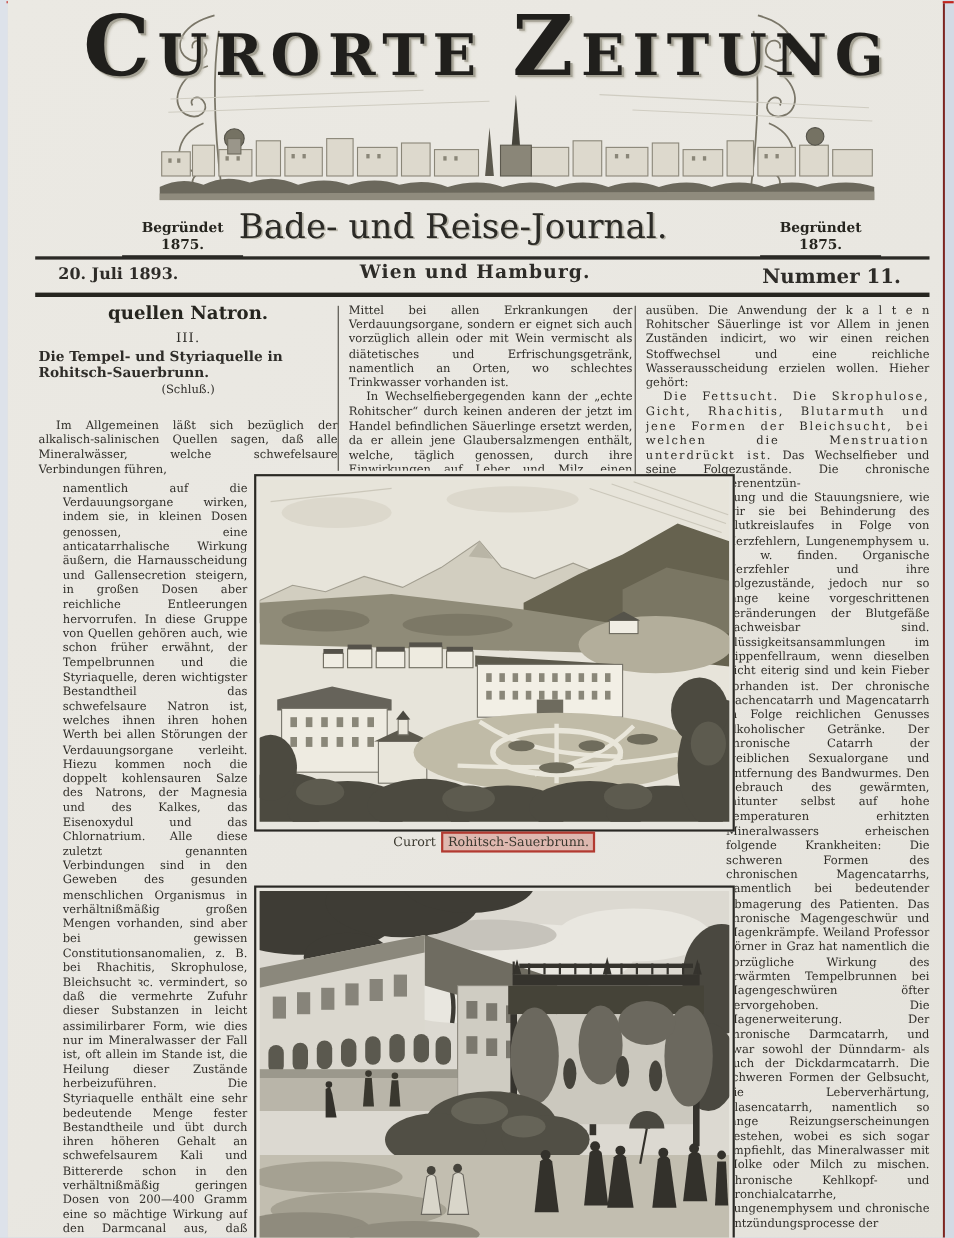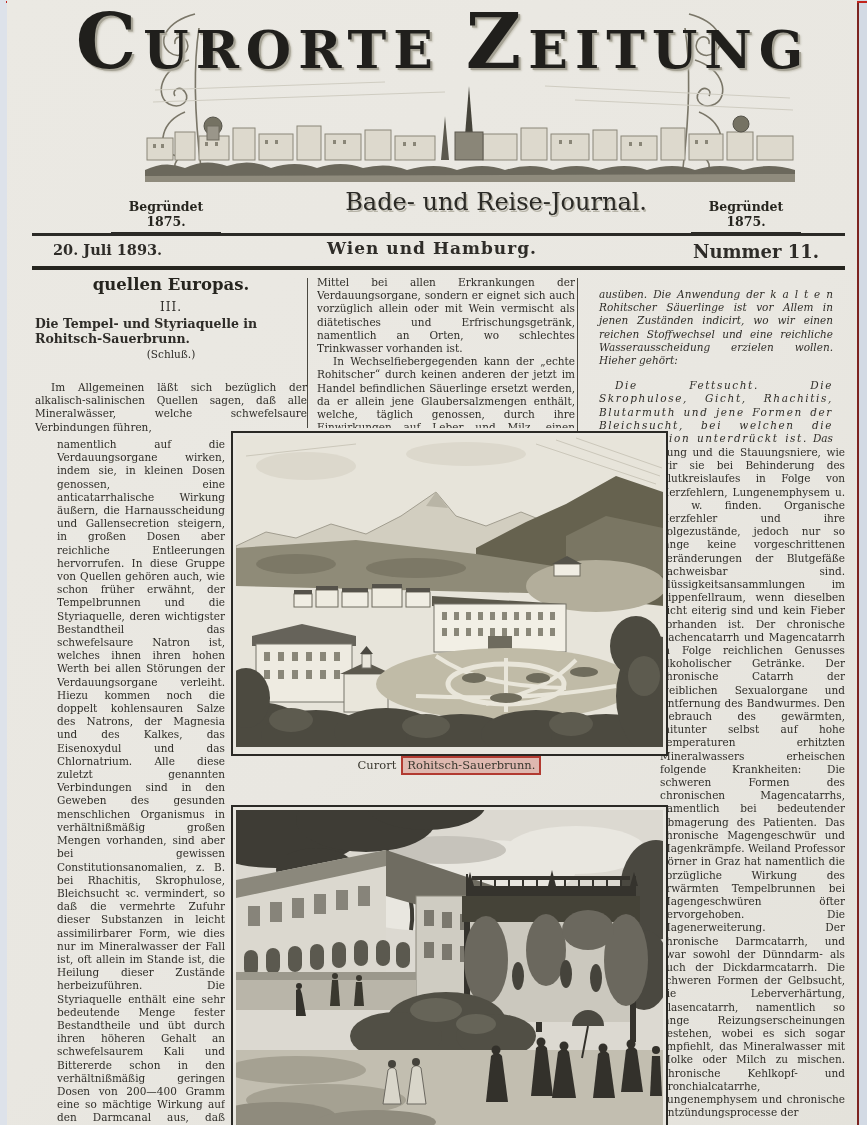--- a/index.html
+++ b/index.html
@@ -27,22 +27,22 @@
   .t-rest{font-size:52px;line-height:76px;}
   .t-gap{display:inline-block;width:26px;}
   #ornament-left{left:128px;top:8px;}
   #ornament-right{left:672px;top:8px;}
   #masthead-city{left:138px;top:76px;}
 
   #founded-left{left:104px;top:199px;width:110px;}
   #founded-right{left:684px;top:199px;width:110px;}
   .founded{font-size:12.5px;font-weight:bold;text-align:center;
     border-bottom:2px solid #2b2a26;padding-bottom:3px;color:#26251f;}
-  #journal-subtitle{left:210px;top:188px;width:430px;text-align:right;
-    font-size:24px;color:#2b2a26;text-shadow:1.5px 1.5px 0 #b7b4a8;white-space:nowrap;}
+  #journal-subtitle{left:210px;top:188px;width:430px;text-align:left;
+    font-size:31px;color:#2b2a26;text-shadow:1.5px 1.5px 0 #b7b4a8;white-space:nowrap;}
 
   #rule-top{left:25px;top:233px;width:813px;height:3px;background:#2b2a26;}
   #rule-bottom{left:25px;top:266px;width:813px;height:4px;background:#26251f;}
 
   #date-left{left:46px;top:241px;font-size:14.5px;font-weight:bold;}
   #date-place{left:225px;top:238px;width:400px;text-align:center;font-size:17px;font-weight:bold;letter-spacing:1px;}
   #date-issue{left:660px;top:241px;width:178px;text-align:center;font-size:18px;font-weight:bold;}
 
   
   .bodytext{font-size:10.5px;line-height:13.2px;text-align:justify;color:#2f2d28;}
@@ -54,21 +54,21 @@
   #headline{font-size:16.5px;font-weight:bold;text-align:center;line-height:18px;color:#26251f;}
   #part-no{font-size:12px;text-align:center;margin-top:6px;letter-spacing:1px;}
   #subhead{font-size:12.5px;font-weight:bold;text-align:left;line-height:14.5px;margin-top:3px;}
   #subnote{font-size:10.5px;text-align:center;margin-top:2px;}
   #left-intro{margin-top:21px;}
 
   #left-narrow{left:50px;top:438px;width:168px;height:687px;overflow:hidden;}
   #mid-col{left:310px;top:276px;width:258px;height:152px;overflow:hidden;}
   #mid-col p{margin:0;}
   #right-wide{left:580px;top:276px;width:258px;height:170px;overflow:hidden;}
-  #right-wide p{margin:12px;font-style:italic;}
+  #right-wide p{margin:0;}
   .spaced{letter-spacing:1.6px;}
   #right-narrow{left:653px;top:446px;width:185px;height:679px;overflow:hidden;}
 
   
   .engraving{background:#e8e6df;border:2px solid #2a2925;padding:3px;}
   #figure-1{left:224px;top:431px;}
   #figure-2{left:224px;top:805px;}
   #caption-row{left:224px;top:758px;width:437px;text-align:center;font-size:11.5px;color:#3a382f;}
   #caption-highlight{border:2px solid #b23a31;background:rgba(203,88,75,0.32);
     padding:0 4px 1px 4px;margin-left:5px;}
@@ -173,21 +173,21 @@
   <div class="abs" id="date-left">20. Juli 1893.</div>
   <div class="abs" id="date-place">Wien und Hamburg.</div>
   <div class="abs" id="date-issue">Nummer 11.</div>
   <div class="abs" id="rule-bottom"></div>
 
   <div class="abs" id="col-sep-1"></div>
   <div class="abs" id="col-sep-2"></div>
 
   <div class="abs" id="left-wide">
     <div id="headline">
-      <div>quellen Europas.</div>
+      <div>quellen Natron.</div>
     </div>
     <div id="part-no">III.</div>
     <div id="subhead">
       <div>Die Tempel- und Styriaquelle in</div>
       <div>Rohitsch-Sauerbrunn.</div>
     </div>
     <div id="subnote">(Schluß.)</div>
     <div id="left-intro" class="bodytext indent">Im Allgemeinen läßt sich bezüglich der alkalisch-salinischen Quellen sagen, daß alle Mineralwässer, welche schwefelsaure Verbindungen führen,</div>
   </div>
 

